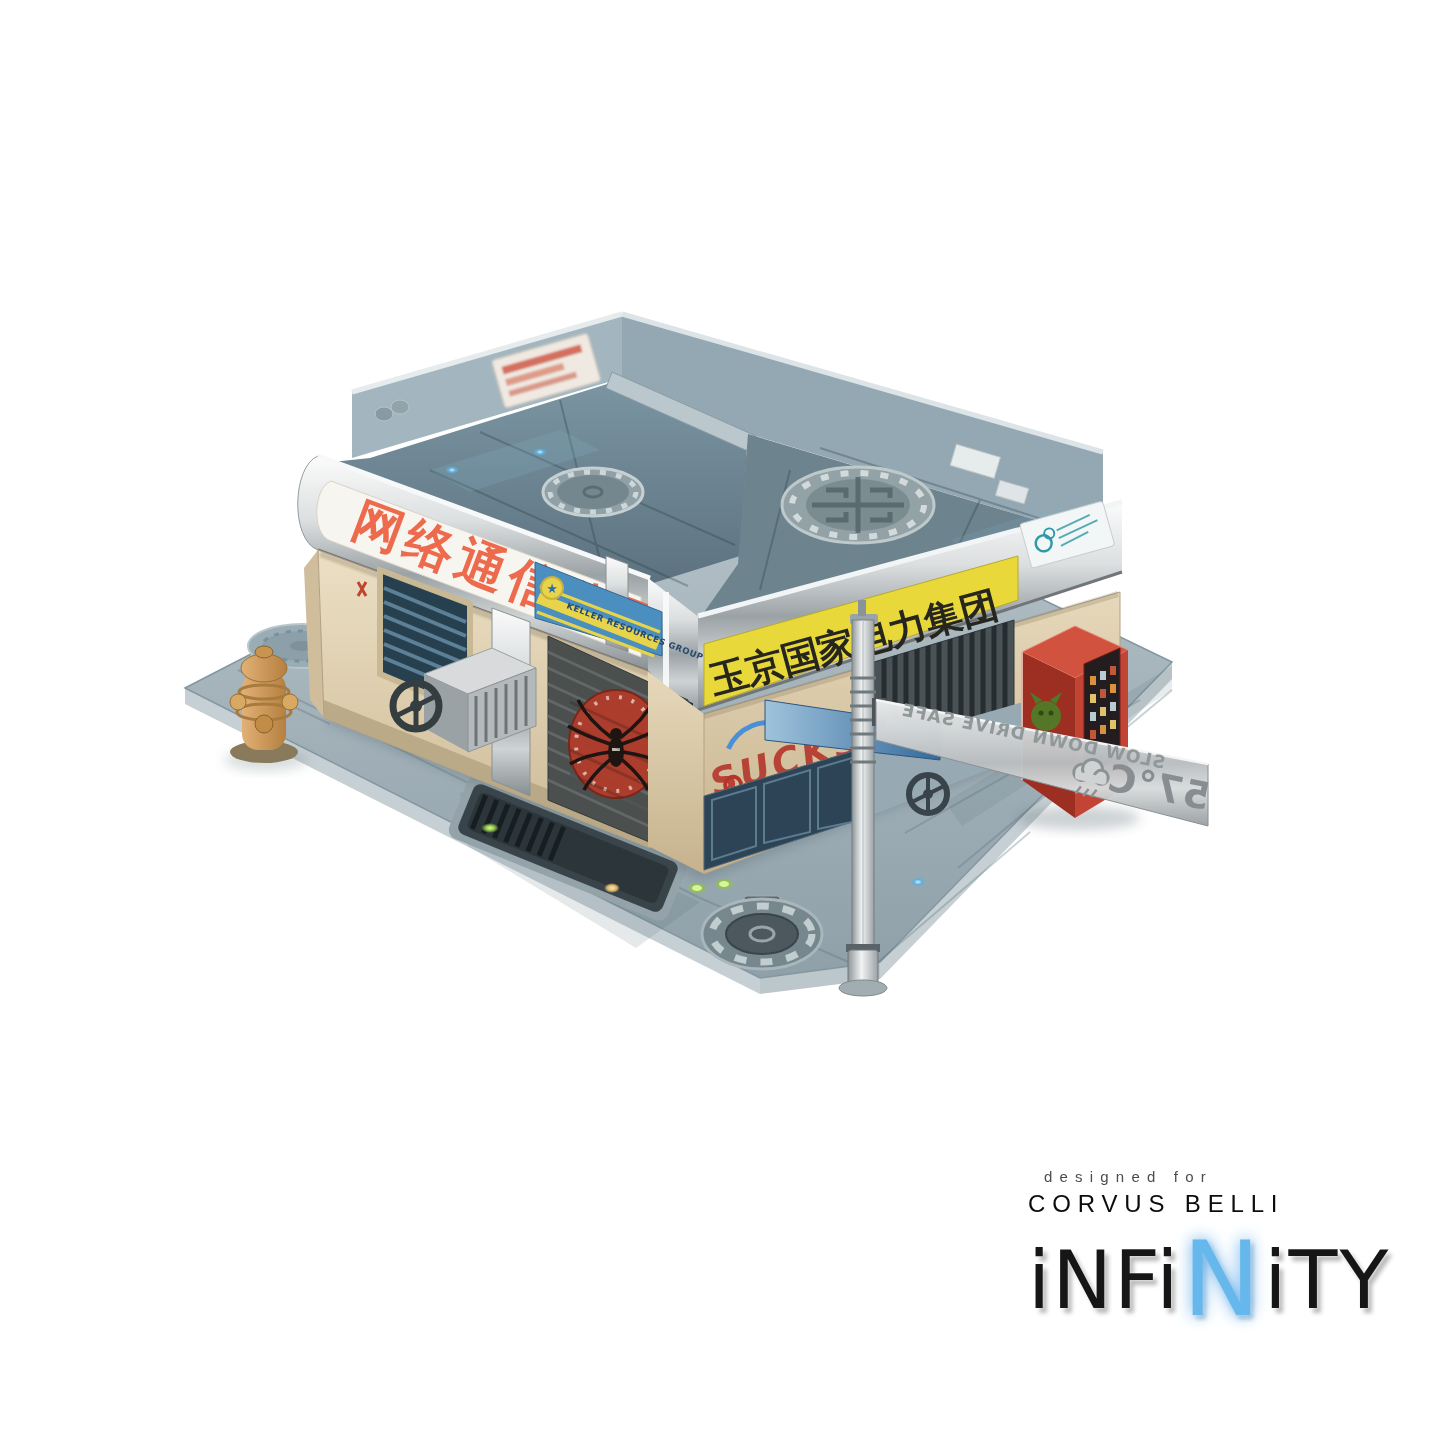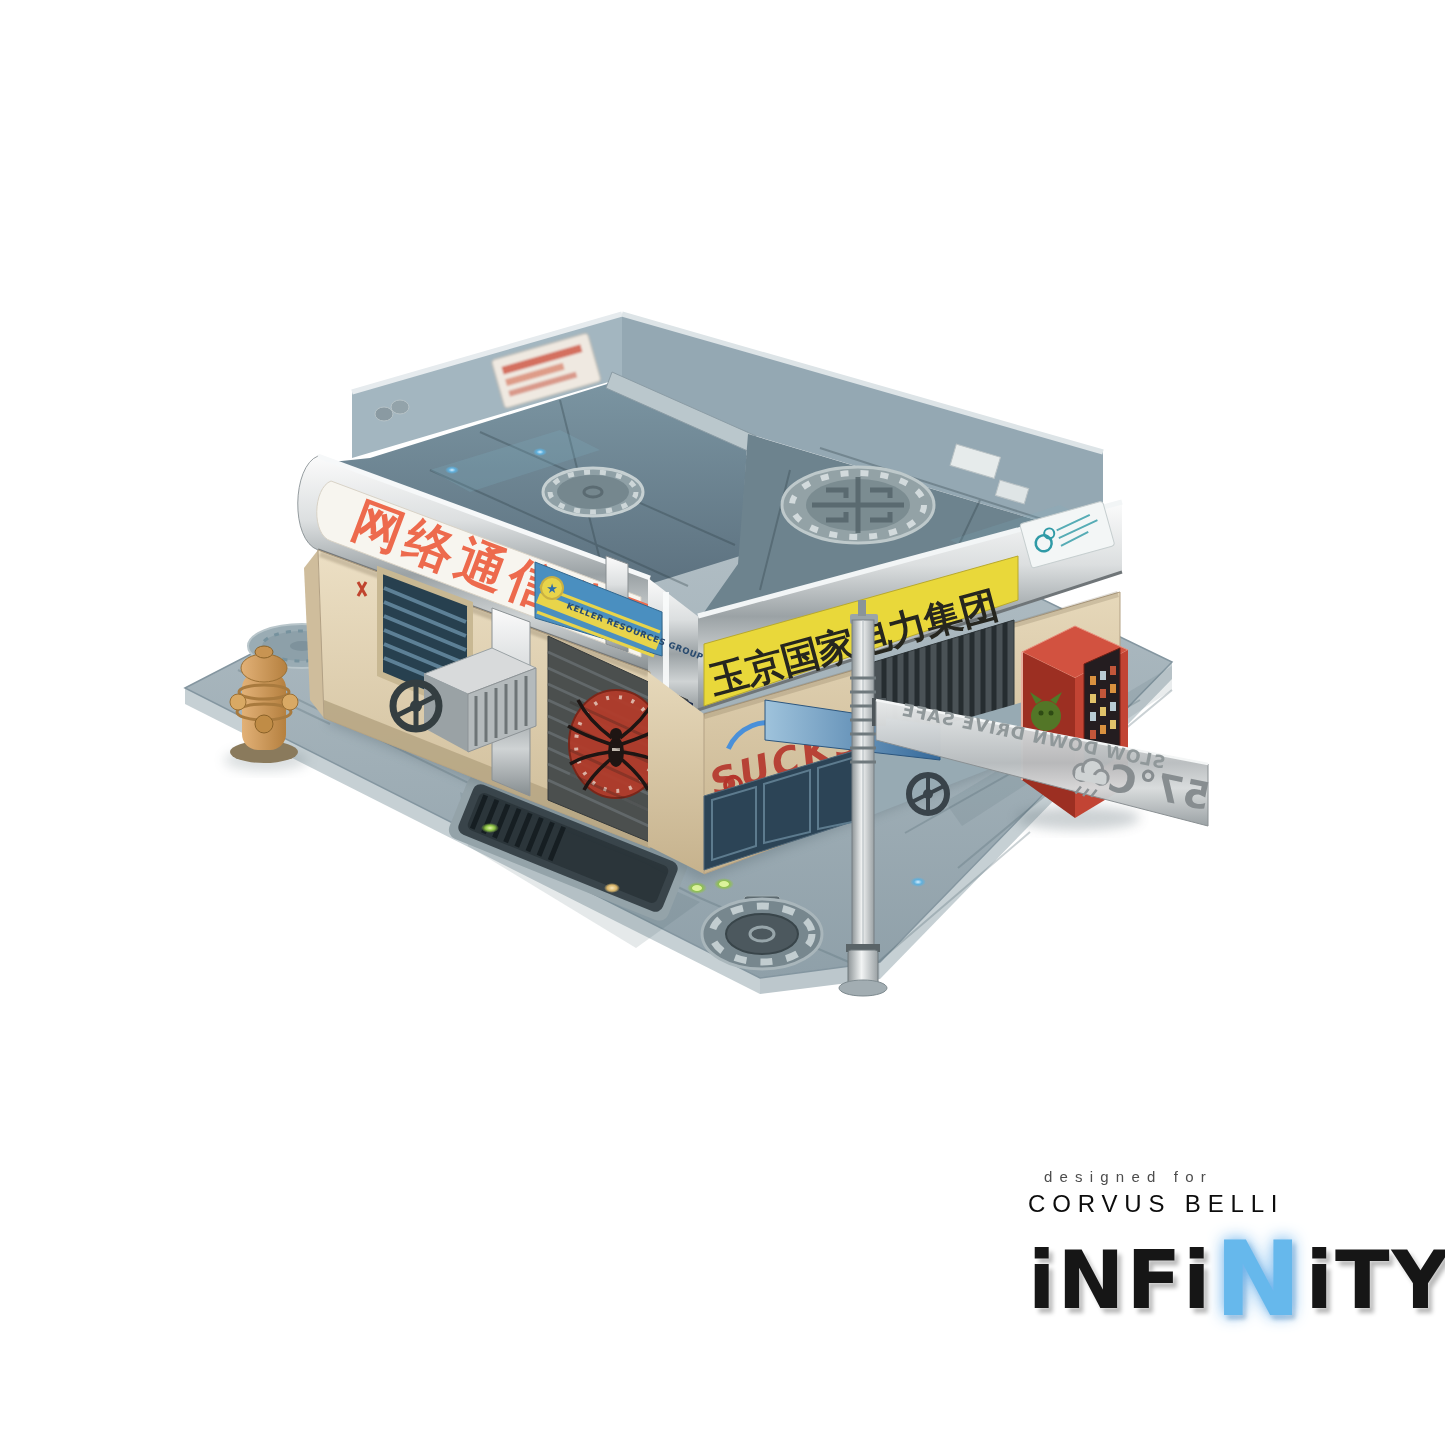--- a/index.html
+++ b/index.html
@@ -2,21 +2,21 @@
 <html><head>
 <meta charset="utf-8">
 <style>
   html,body{margin:0;padding:0;background:#fff;}
   #canvas{position:relative;width:1445px;height:1445px;background:#ffffff;overflow:hidden;font-family:"DejaVu Sans",sans-serif;}
   svg{position:absolute;left:0;top:0;}
   .branding{position:absolute;left:1028px;top:1150px;width:390px;color:#111;margin-top:18px;}
   .designed{font-size:15px;letter-spacing:.48em;color:#4c4c4c;margin-left:16px;font-family:"Liberation Sans",sans-serif;}
   .studio{font-size:24px;letter-spacing:.285em;margin-top:5px;white-space:nowrap;font-family:"Liberation Sans",sans-serif;font-weight:400;color:#0c0c0c;}
   .logo{margin-top:8px;display:flex;align-items:baseline;letter-spacing:2px;}
-  .lg{font-size:80px;line-height:.9;color:#161616;font-weight:bold;font-family:"DejaVu Sans",sans-serif;
+  .lg{font-size:80px;line-height:.9;color:#161616;font-weight:normal;font-family:"DejaVu Sans",sans-serif;
       text-shadow:0 0 3px rgba(255,255,255,.85),4px 5px 4px rgba(0,0,0,.28);}
   .accent{font-size:104px;color:#66b8ec;position:relative;top:7px;margin:0 2px;
       text-shadow:0 0 16px rgba(90,170,235,.95),0 0 5px rgba(255,255,255,.9),3px 4px 4px rgba(40,90,140,.4);}
   .cjk{font-family:"DejaVu Sans",sans-serif;font-weight:bold;}
 </style>
 </head>
 <body>
 
 <div id="canvas">
 <svg width="1445" height="1445" viewBox="0 0 1445 1445">

